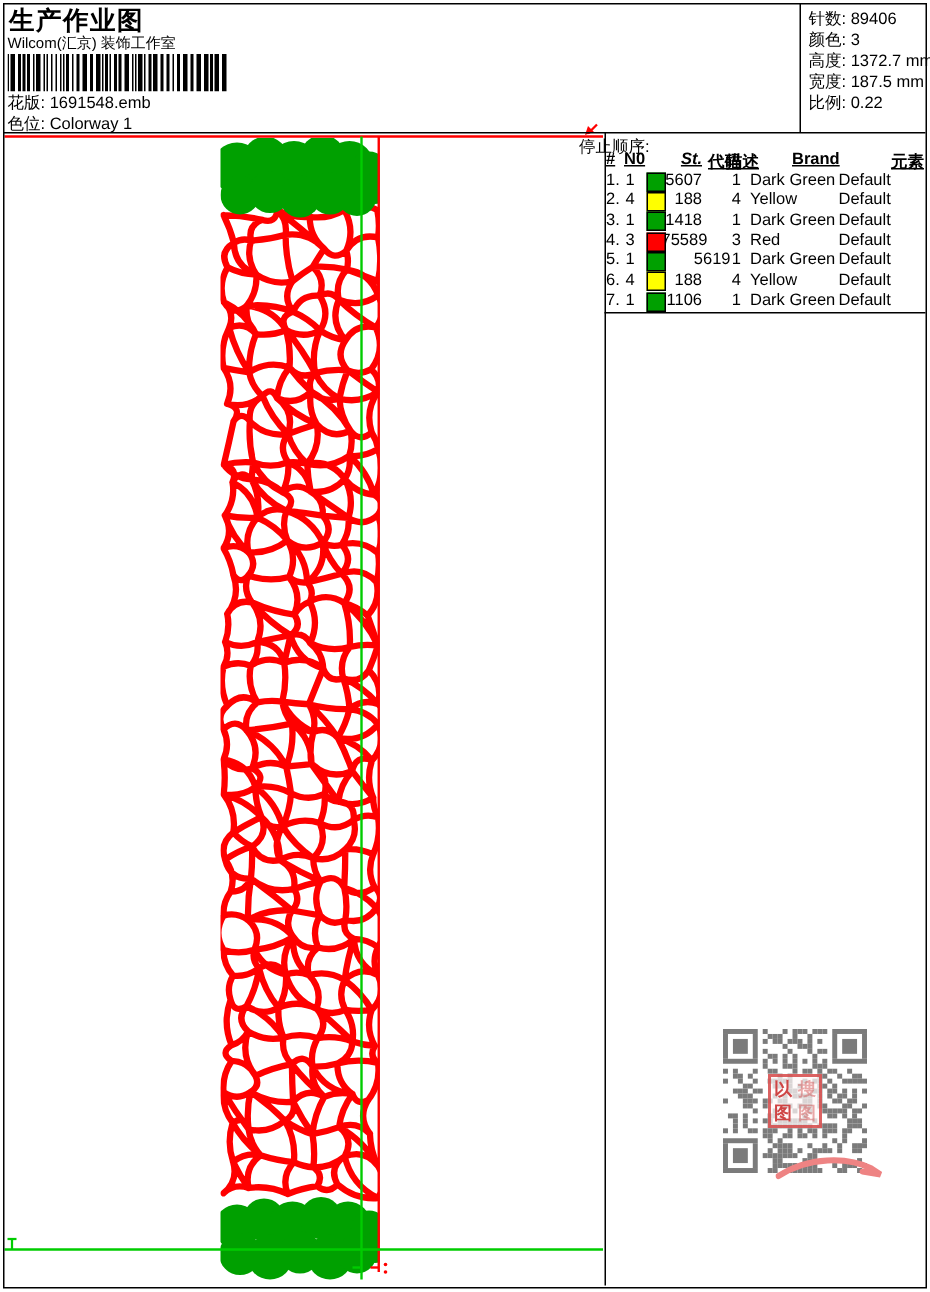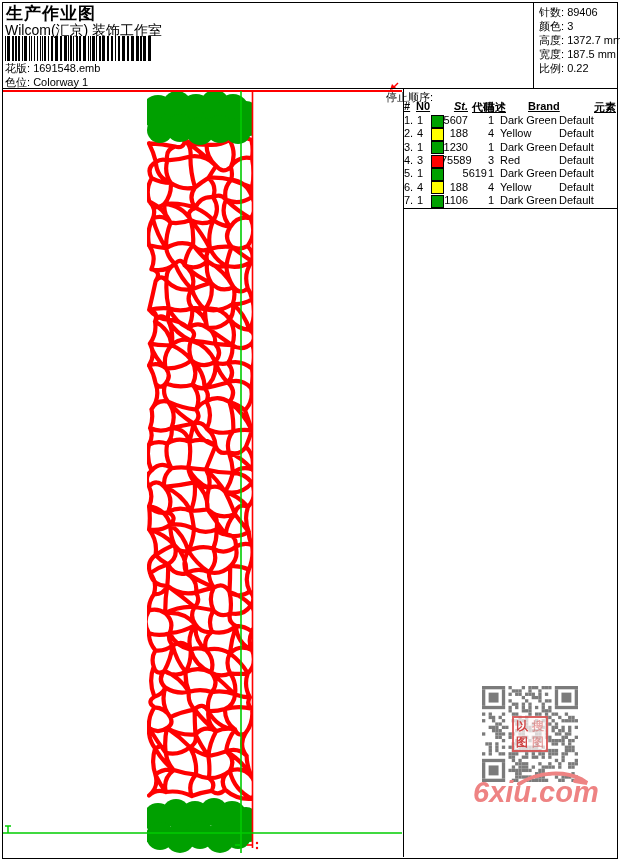--- a/index.html
+++ b/index.html
@@ -1,21 +1,21 @@
 <!DOCTYPE html>
 <html><head>
 <meta charset="utf-8">
 <style>
   html,body{margin:0;padding:0;background:#ffffff;}
   .page{position:relative;width:620px;height:861px;background:#fff;
         font-family:"Liberation Sans","DejaVu Sans",sans-serif;color:#000;overflow:hidden;}
   .abs{position:absolute;}
   .page-border{left:2px;top:2px;width:614px;height:855px;border:1px solid #000;}
   .title{left:6px;top:2px;font-size:17px;font-weight:bold;letter-spacing:1px;white-space:nowrap;}
-  .subtitle{left:5px;top:22px;font-size:14px;white-space:nowrap;}
+  .subtitle{left:5px;top:22px;font-size:10px;white-space:nowrap;}
   .meta-line{font-size:11px;white-space:nowrap;}
   .meta-pattern{left:5px;top:61px;}
   .meta-colorway{left:5px;top:75px;}
   .barcode{left:5px;top:36px;}
   .stats-box{left:533px;top:2px;width:84px;height:86px;border-left:1px solid #000;}
   .stats-line{position:absolute;left:5px;font-size:11px;white-space:nowrap;}
   .hdiv{left:2px;top:88px;width:615px;height:0;border-top:1px solid #000;}
   .design-right-border{left:403px;top:88px;width:0;height:769px;border-left:1px solid #000;}
   .table-bottom{left:403px;top:208px;width:214px;height:0;border-top:1px solid #000;}
   .stop-title{left:386px;top:90px;font-size:11px;white-space:nowrap;}
@@ -173,21 +173,21 @@
       <div class="td" style="left: 404px; top: 127.35px; width: 14px; text-align: left;">2.</div>
       <div class="td" style="left: 417px; top: 127.35px; width: 13px; text-align: left;">4</div>
       <div class="td" style="left: 441px; top: 127.35px; width: 27px; text-align: right;">188</div>
       <div class="td" style="left: 470px; top: 127.35px; width: 24px; text-align: right;">4</div>
       <div class="td" style="left: 500px; top: 127.35px; width: 58px; text-align: left;">Yellow</div>
       <div class="td" style="left: 559px; top: 127.35px; width: 44px; text-align: left;">Default</div>
       <div class="td" style="left: 596px; top: 127.35px; width: 21px; text-align: left;"></div>
       <div class="chip" style="left: 431px; top: 127.85px; background: rgb(255, 255, 0);"></div>
       <div class="td" style="left: 404px; top: 140.7px; width: 14px; text-align: left;">3.</div>
       <div class="td" style="left: 417px; top: 140.7px; width: 13px; text-align: left;">1</div>
-      <div class="td" style="left: 441px; top: 140.7px; width: 27px; text-align: right;">1230</div>
+      <div class="td" style="left: 441px; top: 140.7px; width: 27px; text-align: right;">1418</div>
       <div class="td" style="left: 470px; top: 140.7px; width: 24px; text-align: right;">1</div>
       <div class="td" style="left: 500px; top: 140.7px; width: 58px; text-align: left;">Dark Green</div>
       <div class="td" style="left: 559px; top: 140.7px; width: 44px; text-align: left;">Default</div>
       <div class="td" style="left: 596px; top: 140.7px; width: 21px; text-align: left;"></div>
       <div class="chip" style="left: 431px; top: 141.2px; background: rgb(0, 160, 0);"></div>
       <div class="td" style="left: 404px; top: 154.05px; width: 14px; text-align: left;">4.</div>
       <div class="td" style="left: 417px; top: 154.05px; width: 13px; text-align: left;">3</div>
       <div class="td" style="left: 441px; top: 154.05px; width: 27px; text-align: center;">75589</div>
       <div class="td" style="left: 470px; top: 154.05px; width: 24px; text-align: right;">3</div>
       <div class="td" style="left: 500px; top: 154.05px; width: 58px; text-align: left;">Red</div>
@@ -542,15 +542,14 @@
     </svg>
   <div class="abs stamp" id="stamp" style="color: rgb(207, 68, 68);">
       <span>以</span>
       <span class="faded">搜</span>
       <span>图</span>
       <span class="faded">图</span>
     </div>
   <svg class="abs swoosh" width="72" height="20">
     <path d="M2,16 C22,3 48,3 64,11 L70,15 L58,13" fill="none" stroke="#ee8383" stroke-width="4" stroke-linecap="round"></path>
   </svg>
-  <div class="abs site" style="color: rgb(238, 131, 131);">6xiu.com</div>
 
 </div>
 
 </body></html>

